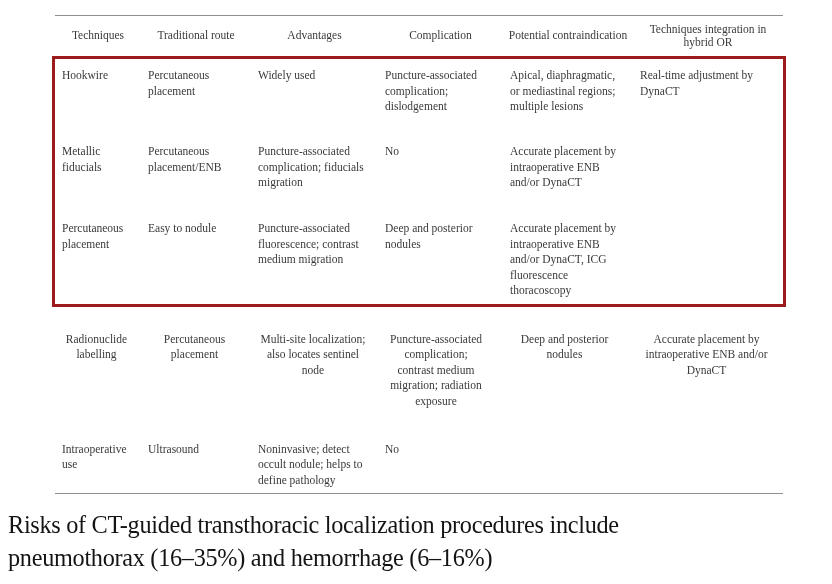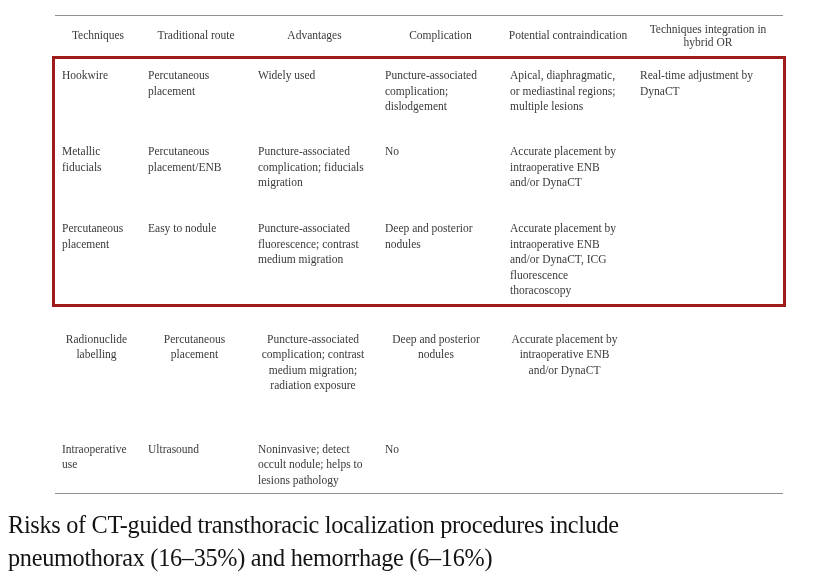--- a/index.html
+++ b/index.html
@@ -105,28 +105,29 @@
           <div class="cell">Easy to nodule</div>
           <div class="cell">Puncture-associated fluorescence; contrast medium migration</div>
           <div class="cell">Deep and posterior nodules</div>
           <div class="cell">Accurate placement by intraoperative ENB and/or DynaCT, ICG fluorescence thoracoscopy</div>
         </div>
       </div>
     <div id="lower-rows">
         <div class="grid-row">
           <div class="cell">Radionuclide labelling</div>
           <div class="cell">Percutaneous placement</div>
+          <div class="cell">Multi-site localization; also locates sentinel node</div>
           <div class="cell">Puncture-associated complication; contrast medium migration; radiation exposure</div>
           <div class="cell">Deep and posterior nodules</div>
           <div class="cell">Accurate placement by intraoperative ENB and/or DynaCT</div>
         </div>
         <div class="grid-row">
           <div class="cell">Intraoperative use</div>
           <div class="cell">Ultrasound</div>
-          <div class="cell">Noninvasive; detect occult nodule; helps to lesions pathology</div>
+          <div class="cell">Noninvasive; detect occult nodule; helps to define pathology</div>
           <div class="cell">No</div>
         </div>
       </div>
   </div>
 
   <div class="caption">
     <span class="cap-line">Risks of CT-guided transthoracic localization procedures include</span>
     <span class="cap-line">pneumothorax (16–35%) and hemorrhage (6–16%)</span>
   </div>
 

